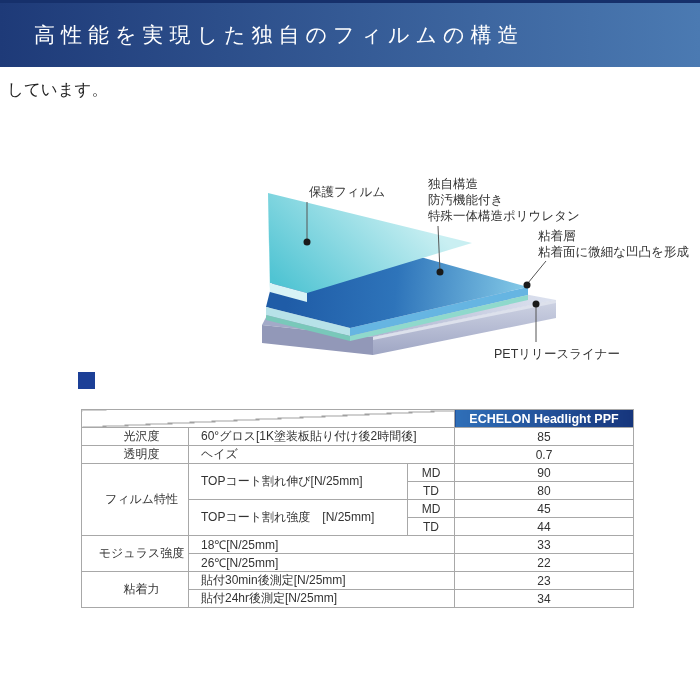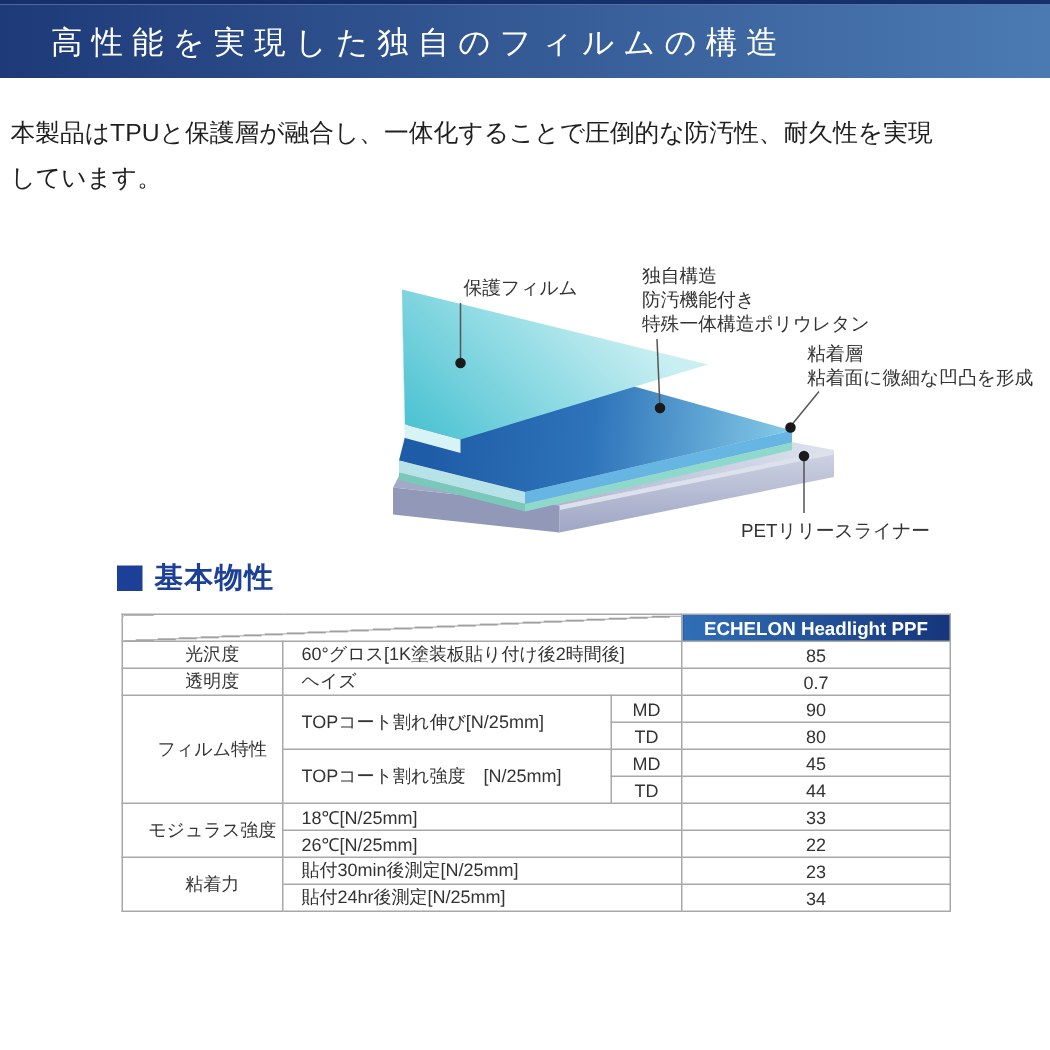--- a/index.html
+++ b/index.html
@@ -2,21 +2,21 @@
 <html><head>
 <meta charset="utf-8">
 <style>
   html,body{margin:0;padding:0;}
   body{
     width:700px;height:700px;position:relative;background:#ffffff;
     font-family:"Liberation Sans",sans-serif;color:#222;overflow:hidden;
   }
   
   .banner{
-    position:absolute;top:0;left:0;width:700px;height:52px;
+    position:absolute;top:0;left:0;width:700px;height:67px;
     background:linear-gradient(to right,#1e3a78,#4b7ab2);
     border-top:3px solid #16306b;box-sizing:border-box;
     display:flex;align-items:center;
   }
   .banner-title{
     font-family:"DejaVu Serif",serif;
     font-size:21px;color:#ffffff;letter-spacing:6px;
     padding-left:34px;white-space:nowrap;font-weight:500;
   }
   
@@ -59,21 +59,20 @@
   }
 </style>
 </head>
 <body>
 
 <div class="banner">
   <div class="banner-title">高性能を実現した独自のフィルムの構造</div>
 </div>
 
 <div class="intro">
-  <div>本製品はTPUと保護層が融合し、一体化することで圧倒的な防汚性、耐久性を実現</div>
   <div>しています。</div>
 </div>
 
 <svg class="diagram-svg" viewBox="0 170 700 205">
   <defs>
     <linearGradient id="gCyan" gradientUnits="userSpaceOnUse" x1="400" y1="195" x2="295" y2="300">
       <stop offset="0" stop-color="#c9eff2"></stop>
       <stop offset="1" stop-color="#50c4d3"></stop>
     </linearGradient>
     <linearGradient id="gBlue" gradientUnits="userSpaceOnUse" x1="290" y1="265" x2="528" y2="287">
@@ -123,21 +122,20 @@
   <text x="428" y="188">独自構造</text>
   <text x="428" y="204">防汚機能付き</text>
   <text x="428" y="220">特殊一体構造ポリウレタン</text>
   <text x="538" y="240">粘着層</text>
   <text x="538" y="256">粘着面に微細な凹凸を形成</text>
   <text x="494" y="358">PETリリースライナー</text>
 </svg>
 
 <div class="section-title">
   <span class="title-square"></span>
-  <span>基本物性</span>
 </div>
 
 <table class="spec-table">
   <colgroup>
     <col style="width:107px">
       <col style="width:219px">
       <col style="width:47px">
       <col style="width:179px">
   </colgroup>
   <tbody>

